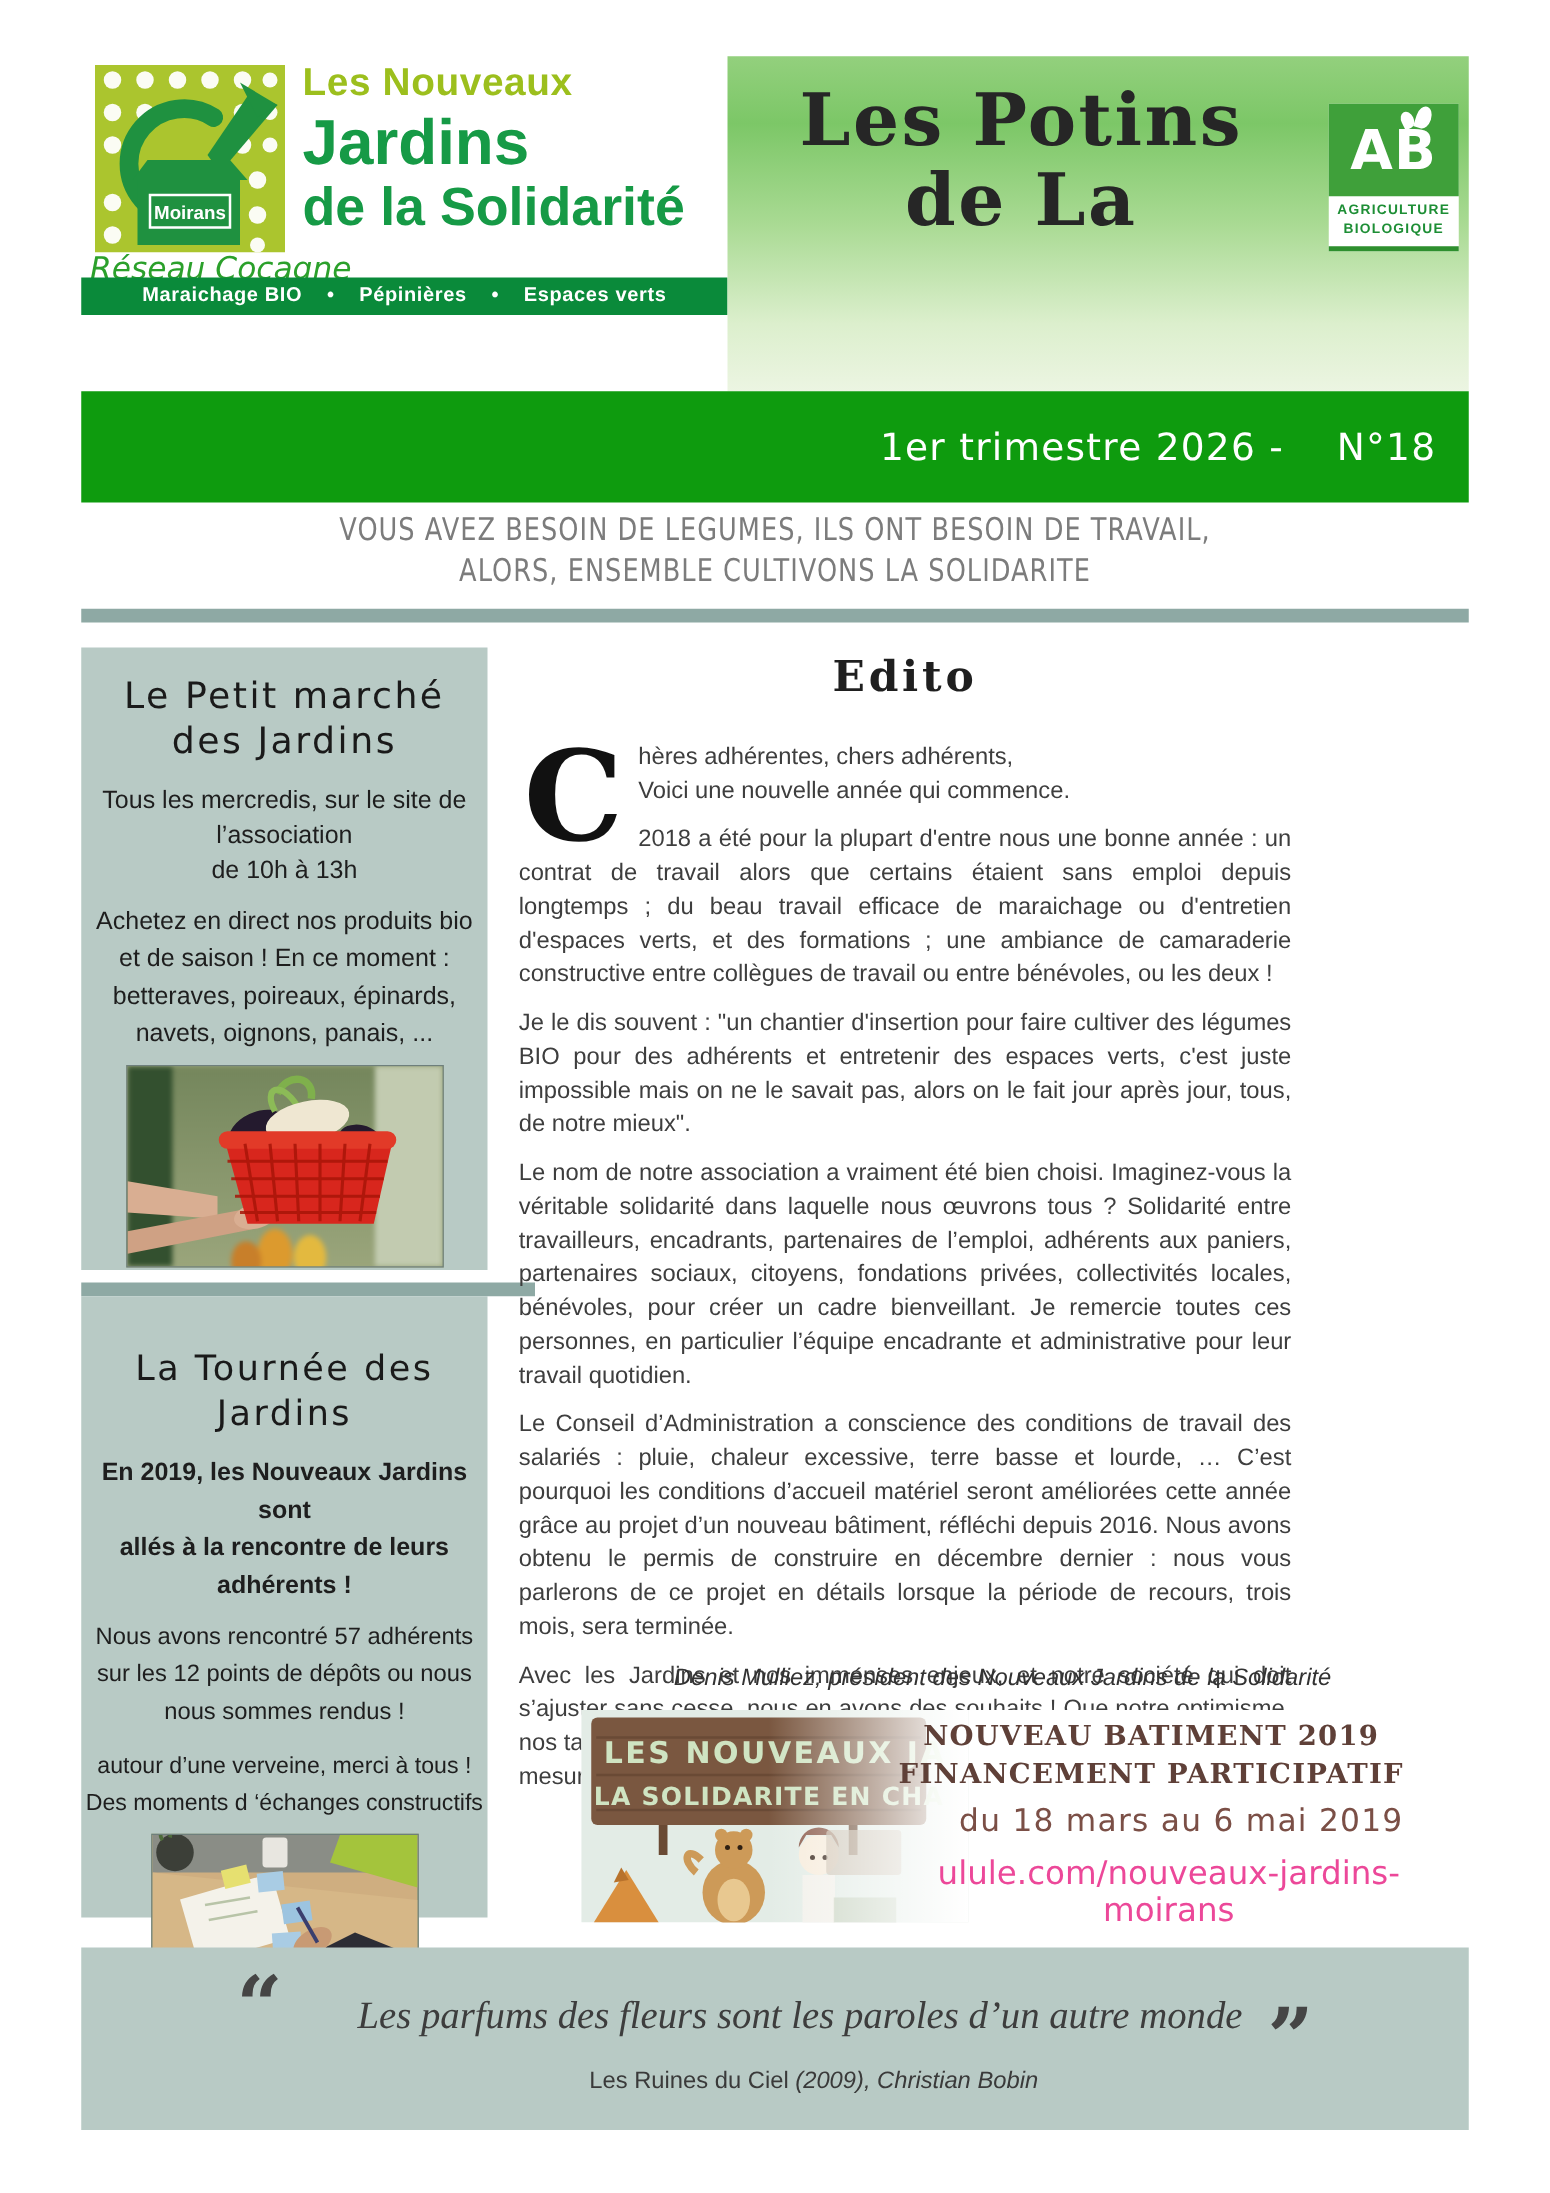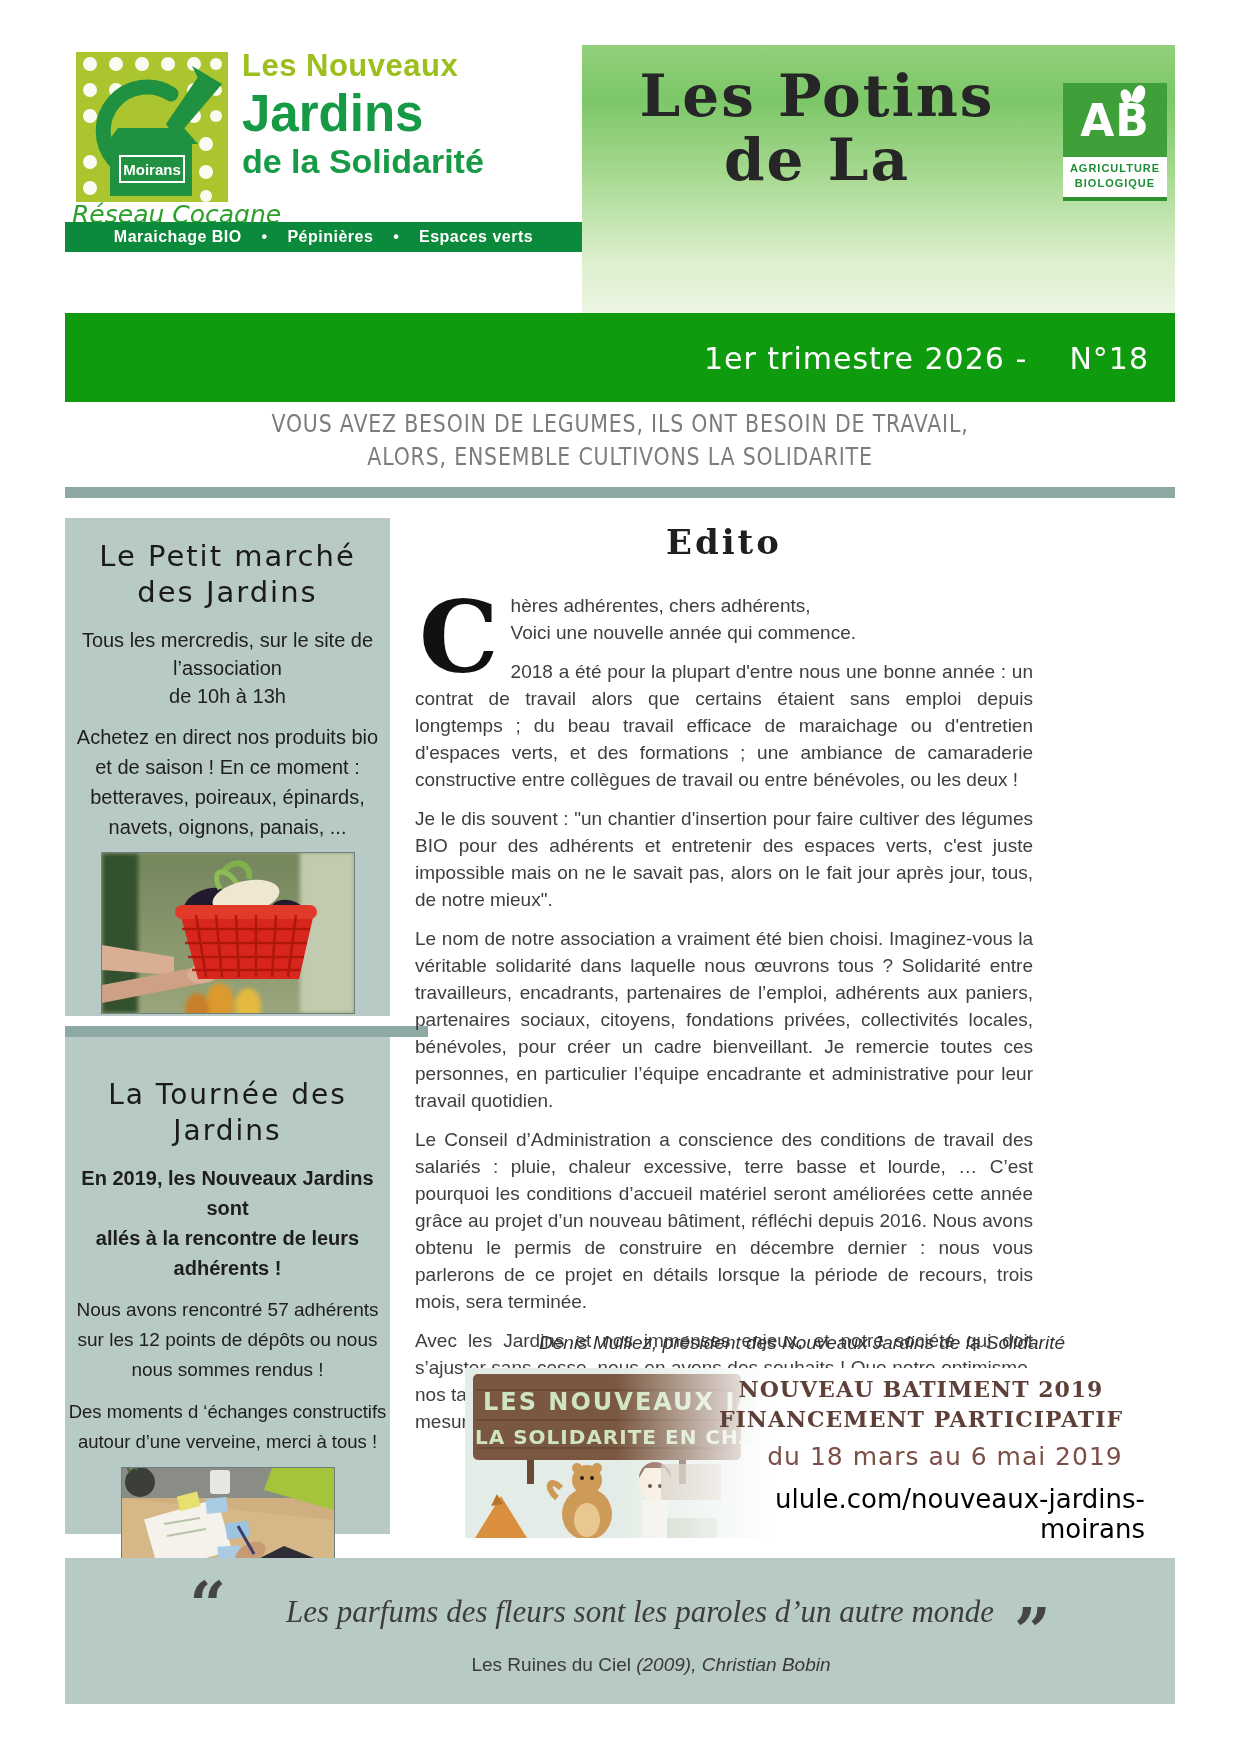--- a/index.html
+++ b/index.html
@@ -10,21 +10,21 @@
     font-family:"Liberation Sans",sans-serif;
     overflow:hidden;
   }
   .abs{position:absolute;}
   .pre{white-space:pre;}
 
   
   .logo-art{left:76px;top:52px;width:152px;height:150px;}
   .org-top{left:242px;top:48px;font-size:31px;font-weight:bold;color:#9cbf1d;letter-spacing:.5px;}
   .org-mid{left:242px;top:84px;font-size:51px;font-weight:bold;color:#169a46;}
-  .org-bottom{left:242px;top:142px;font-size:34px;font-weight:bold;color:#169a46;}
+  .org-bottom{left:242px;top:142px;font-size:43px;font-weight:bold;color:#169a46;}
   .network{left:72px;top:200px;font-size:25px;font-style:italic;color:#2ba02b;font-family:"DejaVu Sans",sans-serif;}
   .services-bar{
     left:65px;top:222px;width:517px;height:30px;background:#0a8a3a;
     color:#fff;font-weight:bold;font-size:16px;text-align:center;line-height:30px;letter-spacing:.5px;
   }
 
   
   .mast-right{
     left:582px;top:45px;width:593px;height:268px;
     background:linear-gradient(180deg,#93d07d 0%,#7cc767 20%,#a9da93 50%,#dcefcd 80%,#ecf5e2 100%);
@@ -91,22 +91,22 @@
     position:absolute;left:236px;width:440px;text-align:center;
     font-family:"DejaVu Serif",serif;font-weight:bold;font-size:22px;color:#5f4038;letter-spacing:1px;
   }
   .banner-h.h1{top:8px;}
   .banner-h.h2{top:38px;}
   .banner-dates{
     position:absolute;left:280px;top:74px;width:400px;text-align:center;
     font-family:"DejaVu Sans",sans-serif;font-size:25px;color:#7b4f46;letter-spacing:1px;
   }
   .banner-url{
-    position:absolute;left:260px;top:116px;width:420px;text-align:right;
-    font-family:"DejaVu Sans",sans-serif;font-size:26px;color:#000000;
+    position:absolute;left:260px;top:116px;width:420px;text-align:center;
+    font-family:"DejaVu Sans",sans-serif;font-size:26px;color:#ec4899;
   }
 
   
   .quote-box{left:65px;top:1558px;width:1110px;height:146px;}
   .quote-line{position:absolute;left:0;top:22px;width:100%;display:flex;justify-content:center;align-items:flex-start;gap:20px;}
   .qmark{font-family:"DejaVu Serif",serif;font-weight:bold;font-size:64px;line-height:50px;color:#454545;}
   .qmark.close{margin-top:26px;}
   .quote-text{font-family:"Liberation Serif",serif;font-style:italic;font-size:31px;color:#3d3d3d;margin-top:14px;margin-left:40px;}
   .quote-src{position:absolute;left:0;top:96px;width:100%;text-align:center;padding-left:62px;box-sizing:border-box;
     font-size:19px;color:#3a3a3a;}
@@ -246,22 +246,22 @@
     <div>En 2019, les Nouveaux Jardins sont</div>
     <div>allés à la rencontre de leurs</div>
     <div>adhérents !</div>
   </div>
   <div class="sb-text" style="margin-top:12px;line-height:30px;font-size:19px;">
     <div>Nous avons rencontré 57 adhérents</div>
     <div>sur les 12 points de dépôts ou nous</div>
     <div>nous sommes rendus !</div>
   </div>
   <div class="sb-text" style="margin-top:12px;line-height:30px;font-size:18.5px;">
+    <div>autour d’une verveine, merci à tous !</div>
     <div>Des moments d ‘échanges constructifs</div>
-    <div>autour d’une verveine, merci à tous !</div>
   </div>
   <svg class="sb-photo" width="212" height="133" viewBox="0 0 212 133">
     <rect width="212" height="133" fill="#cfae80"></rect>
     <rect width="212" height="30" fill="#8a8d86"></rect>
     <circle cx="18" cy="14" r="15" fill="#3c3f38"></circle>
     <path d="M8,4 C2,-4 16,-6 14,2" stroke="#4d6b3a" stroke-width="3" fill="none"></path>
     <rect x="88" y="2" width="20" height="24" rx="3" fill="#e8e6e0"></rect>
     <path d="M150,0 L212,0 L212,42 L142,22 Z" fill="#a4c43c"></path>
     <path d="M0,30 L212,52 L212,133 L0,133 Z" fill="#d6b787"></path>
     <rect x="28" y="40" width="76" height="54" fill="#f4f2ea" transform="rotate(-16 66 67)"></rect>

